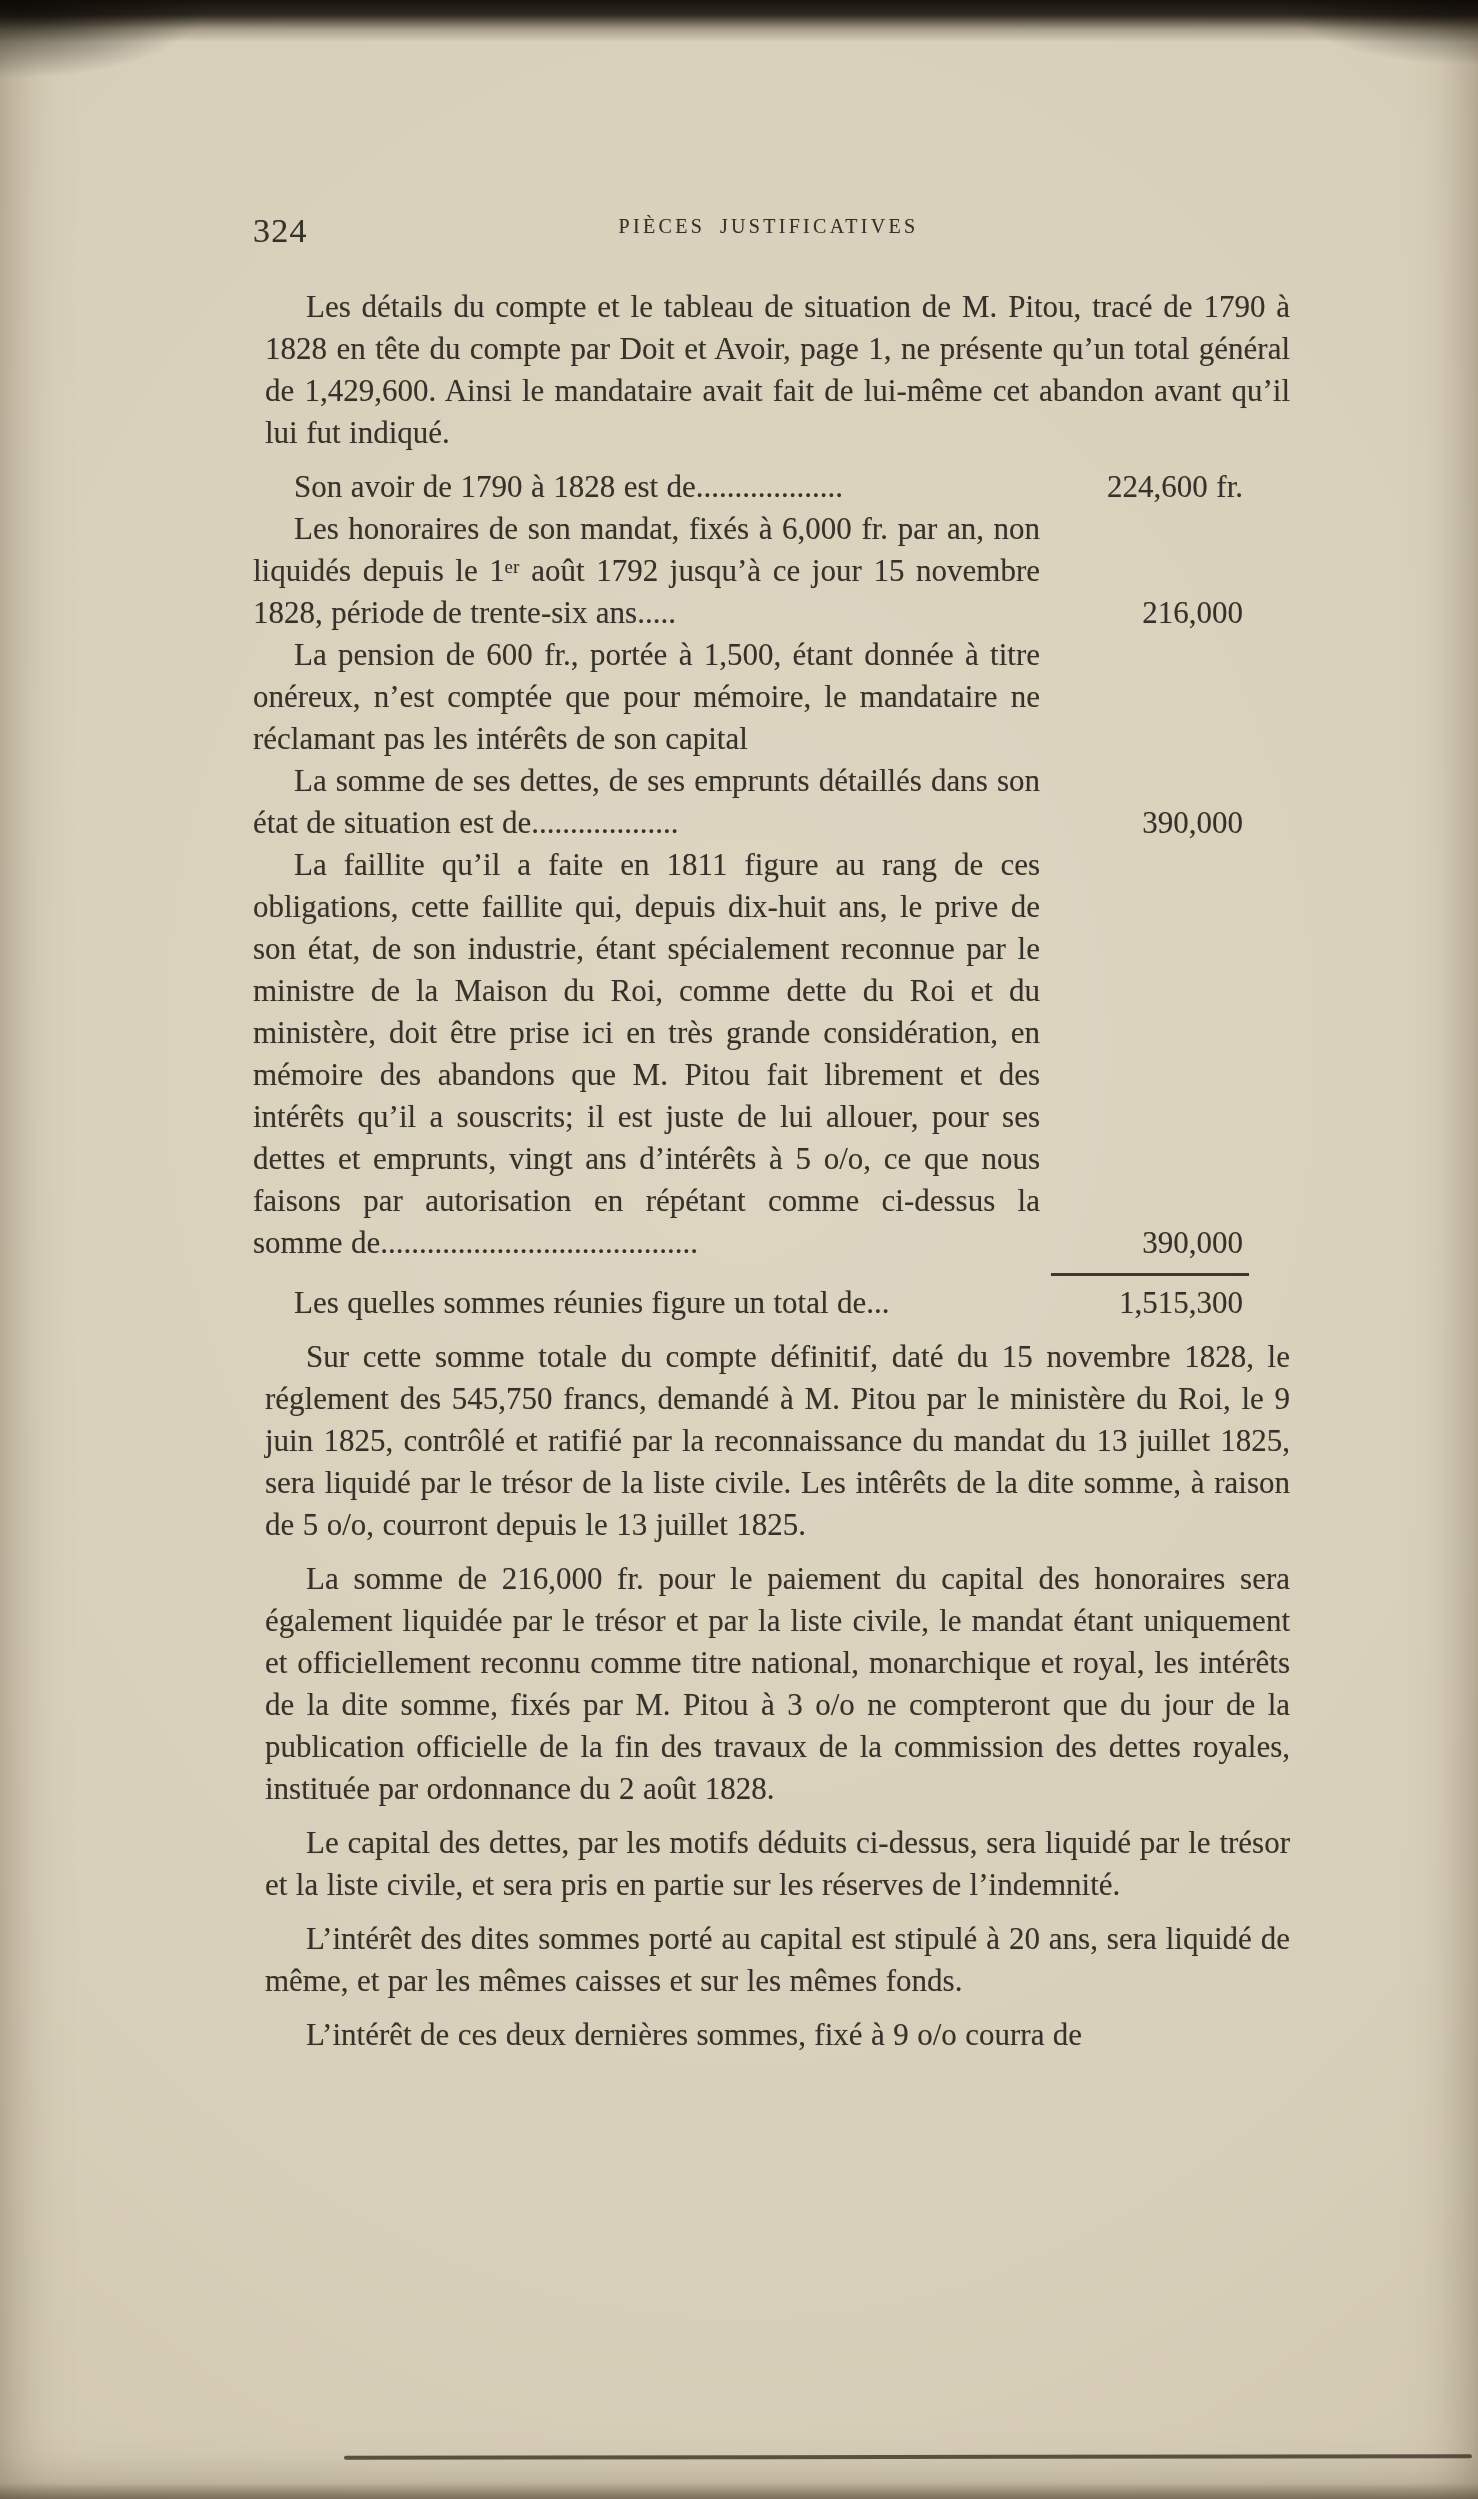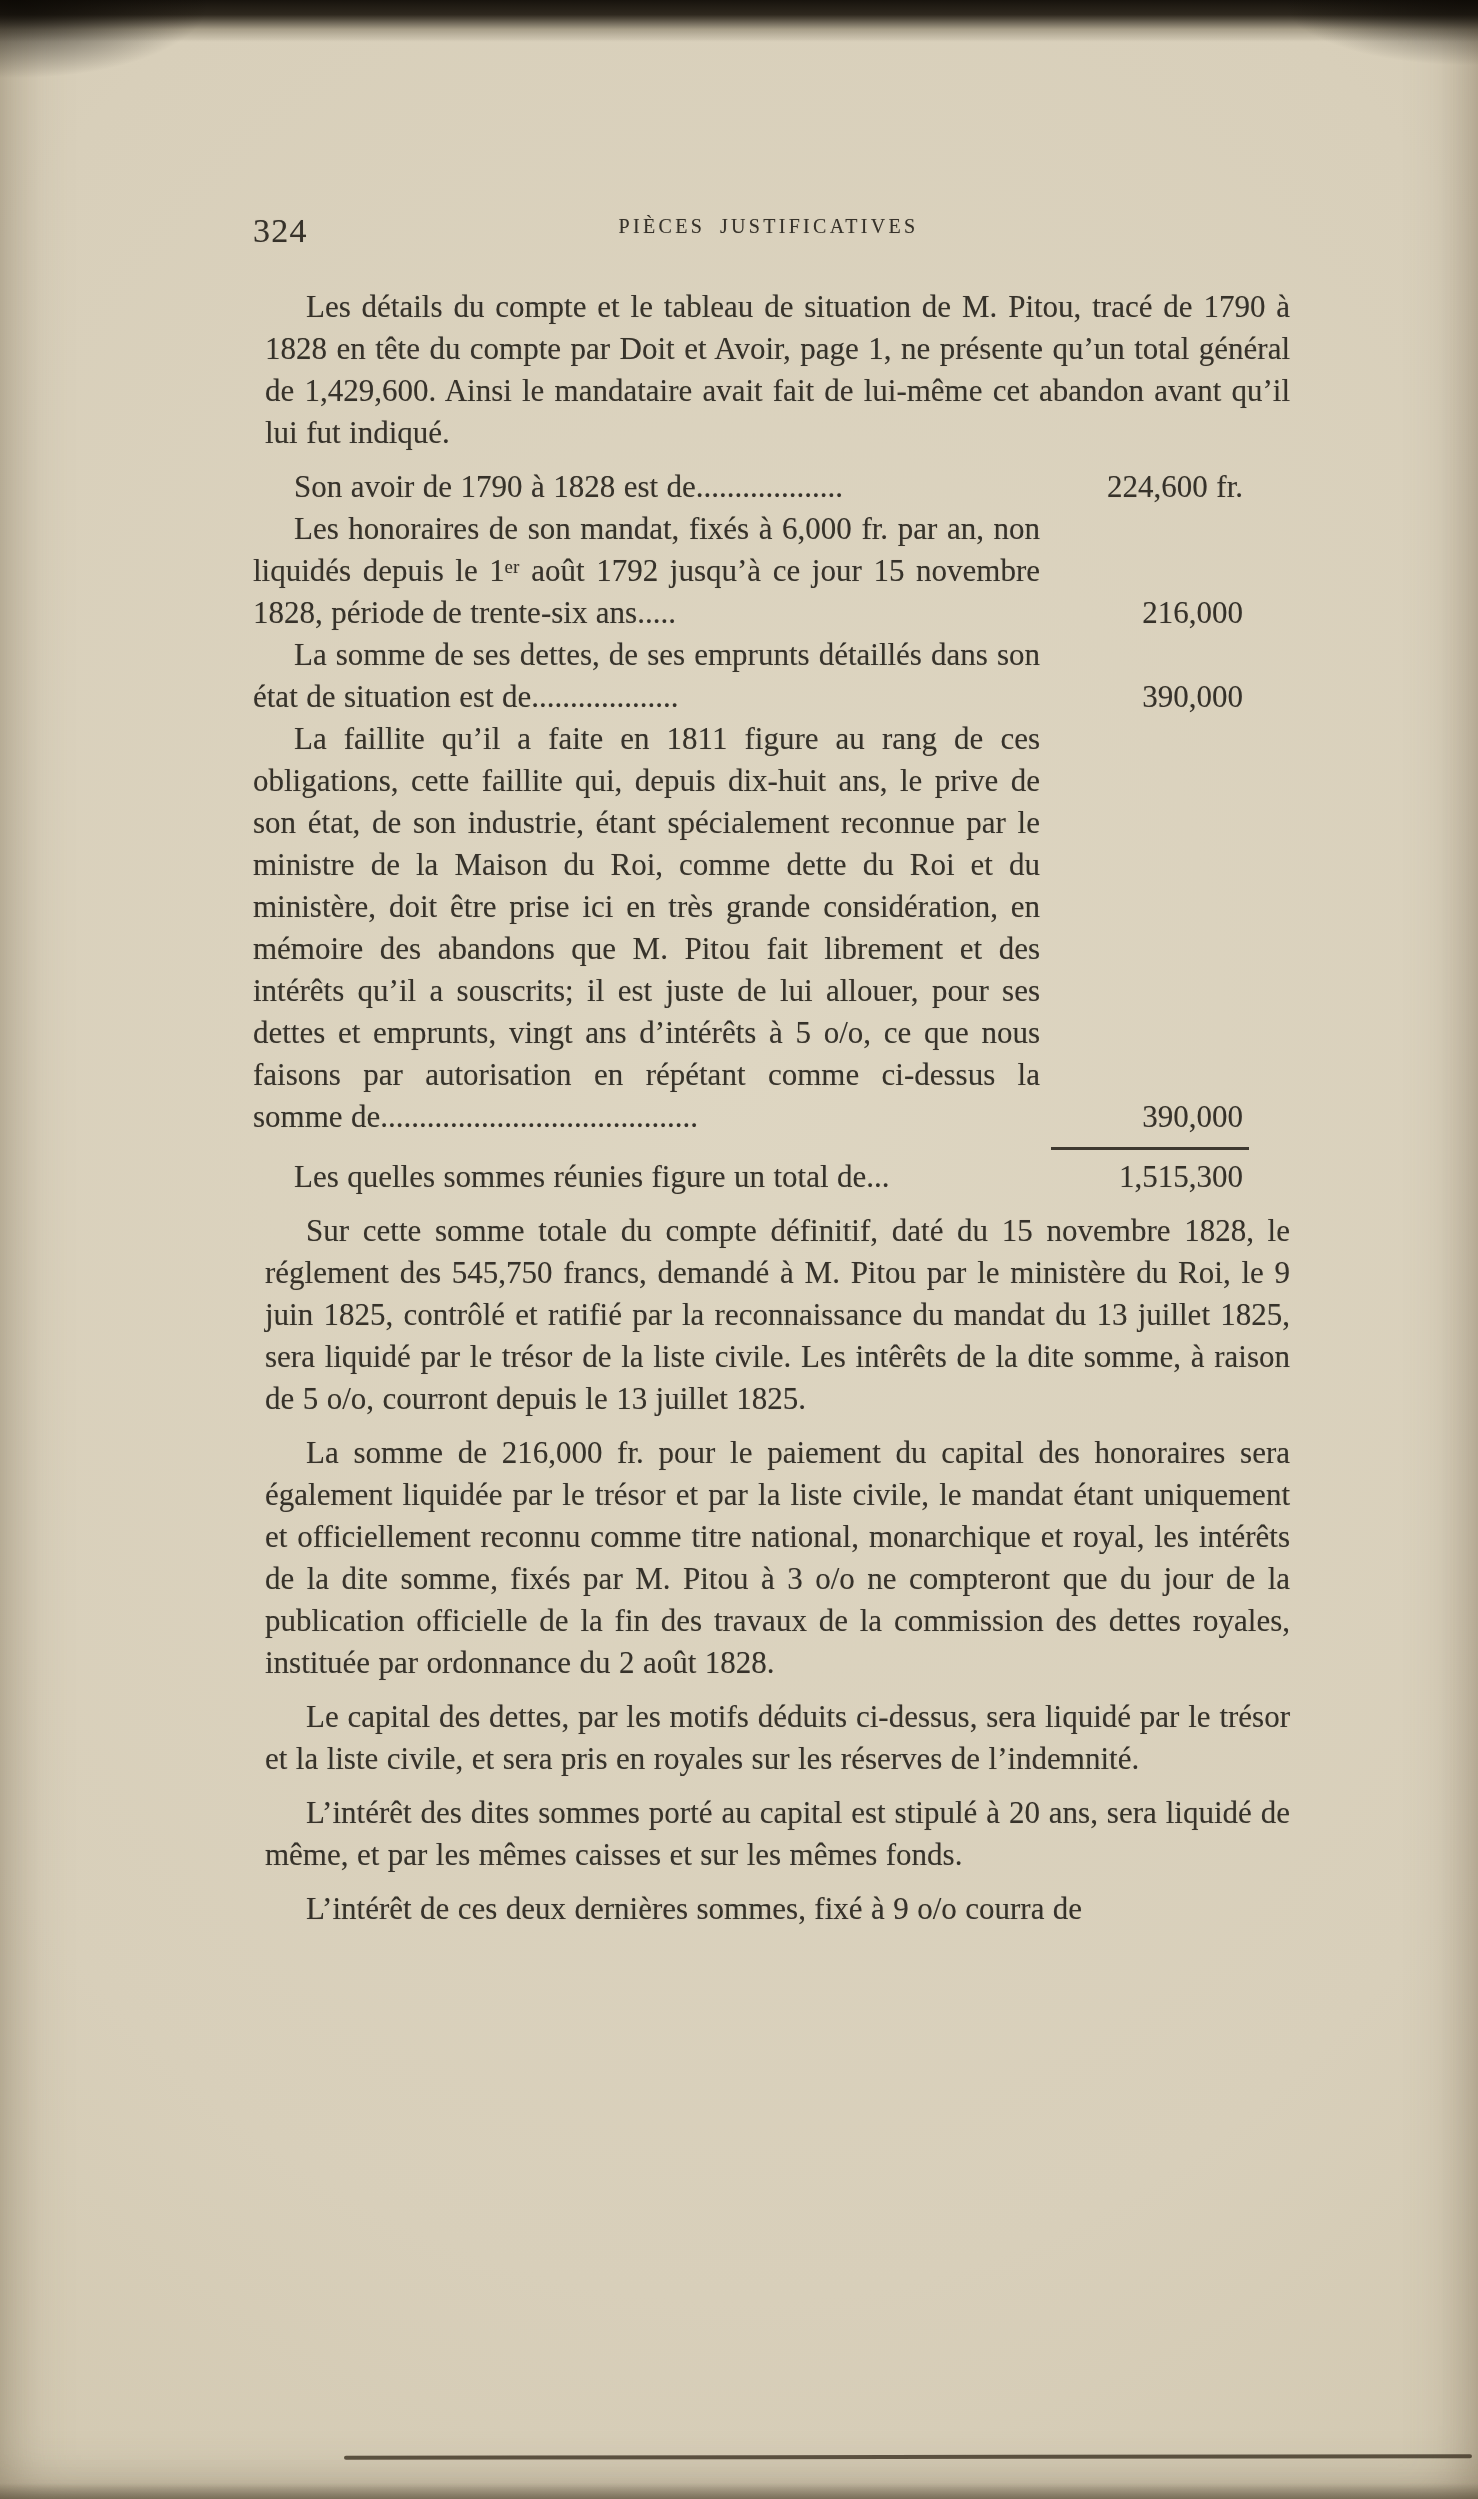--- a/index.html
+++ b/index.html
@@ -119,41 +119,45 @@
     <div class="entry">
       <span>Son avoir de 1790 à 1828 est de...................</span>
       <span class="amount">224,600 fr.</span>
     </div>
 
     <div class="entry">
       <span>Les honoraires de son mandat, fixés à 6,000 fr. par an, non liquidés depuis le 1ᵉʳ août 1792 jusqu’à ce jour 15 novembre 1828, période de trente-six ans.....</span>
       <span class="amount">216,000</span>
     </div>
 
+    <div class="entry">
+      <span>La pension de 600 fr., portée à 1,500, étant donnée à titre onéreux, n’est comptée que pour mémoire, le mandataire ne réclamant pas les intérêts de son capital</span>
+      <span class="amount"></span>
+    </div>
 
     <div class="entry">
       <span>La somme de ses dettes, de ses emprunts détaillés dans son état de situation est de...................</span>
       <span class="amount">390,000</span>
     </div>
 
     <div class="entry">
       <span>La faillite qu’il a faite en 1811 figure au rang de ces obligations, cette faillite qui, depuis dix-huit ans, le prive de son état, de son industrie, étant spécialement reconnue par le ministre de la Maison du Roi, comme dette du Roi et du ministère, doit être prise ici en très grande considération, en mémoire des abandons que M. Pitou fait librement et des intérêts qu’il a souscrits; il est juste de lui allouer, pour ses dettes et emprunts, vingt ans d’intérêts à 5 o/o, ce que nous faisons par autorisation en répétant comme ci-dessus la somme de.........................................</span>
       <span class="amount">390,000</span>
     </div>
 
     <div class="sum-rule"></div>
 
     <div class="entry">
       <span>Les quelles sommes réunies figure un total de...</span>
       <span class="amount">1,515,300</span>
     </div>
 
     <p class="para">Sur cette somme totale du compte définitif, daté du 15 novembre 1828, le réglement des 545,750 francs, demandé à M. Pitou par le ministère du Roi, le 9 juin 1825, contrôlé et ratifié par la reconnaissance du mandat du 13 juillet 1825, sera liquidé par le trésor de la liste civile. Les intêrêts de la dite somme, à raison de 5 o/o, courront depuis le 13 juillet 1825.</p>
     <p class="para">La somme de 216,000 fr. pour le paiement du capital des honoraires sera également liquidée par le trésor et par la liste civile, le mandat étant uniquement et officiellement reconnu comme titre national, monarchique et royal, les intérêts de la dite somme, fixés par M. Pitou à 3 o/o ne compteront que du jour de la publication officielle de la fin des travaux de la commission des dettes royales, instituée par ordonnance du 2 août 1828.</p>
-    <p class="para">Le capital des dettes, par les motifs déduits ci-dessus, sera liquidé par le trésor et la liste civile, et sera pris en royales sur les réserves de l’indemnité.</p>
+    <p class="para">Le capital des dettes, par les motifs déduits ci-dessus, sera liquidé par le trésor et la liste civile, et sera pris en partie sur les réserves de l’indemnité.</p>
     <p class="para">L’intérêt des dites sommes porté au capital est stipulé à 20 ans, sera liquidé de même, et par les mêmes caisses et sur les mêmes fonds.</p>
     <p class="para">L’intérêt de ces deux dernières sommes, fixé à 9 o/o courra de</p>
 
   </div>
 
   <div class="bottom-scan-line"></div>
   <div class="bottom-edge"></div>
 
 </div>
 

